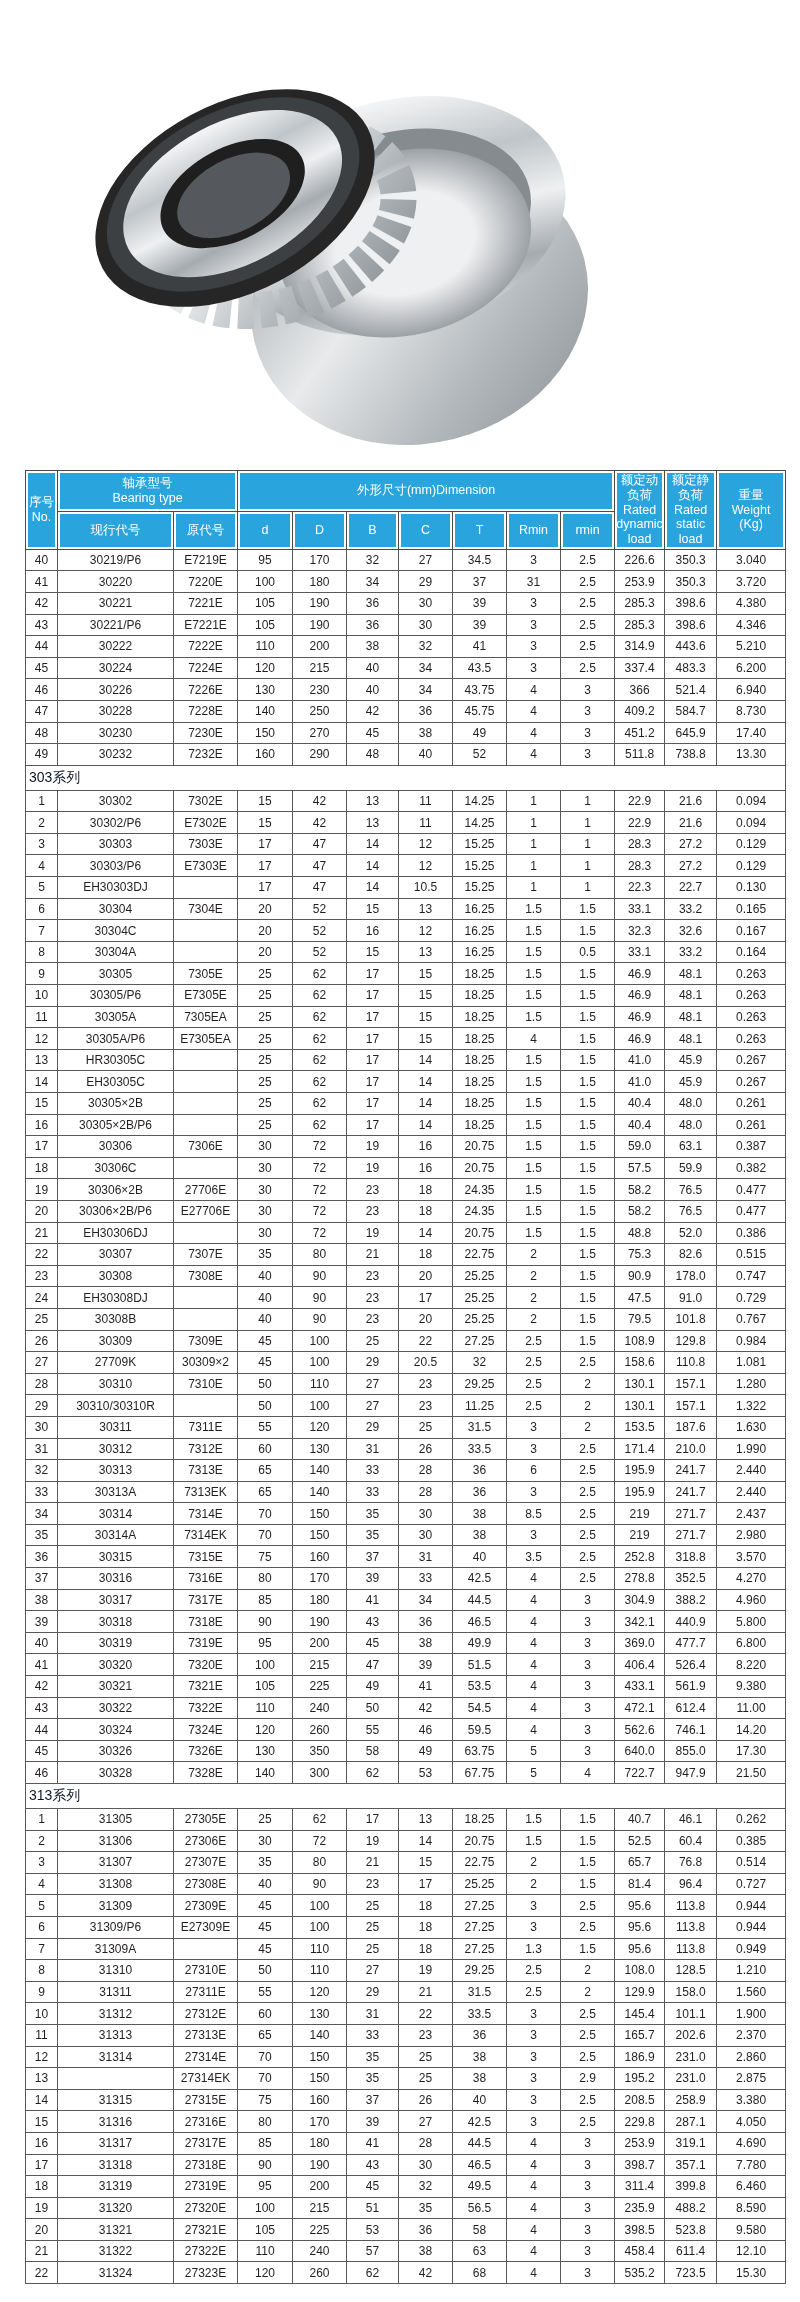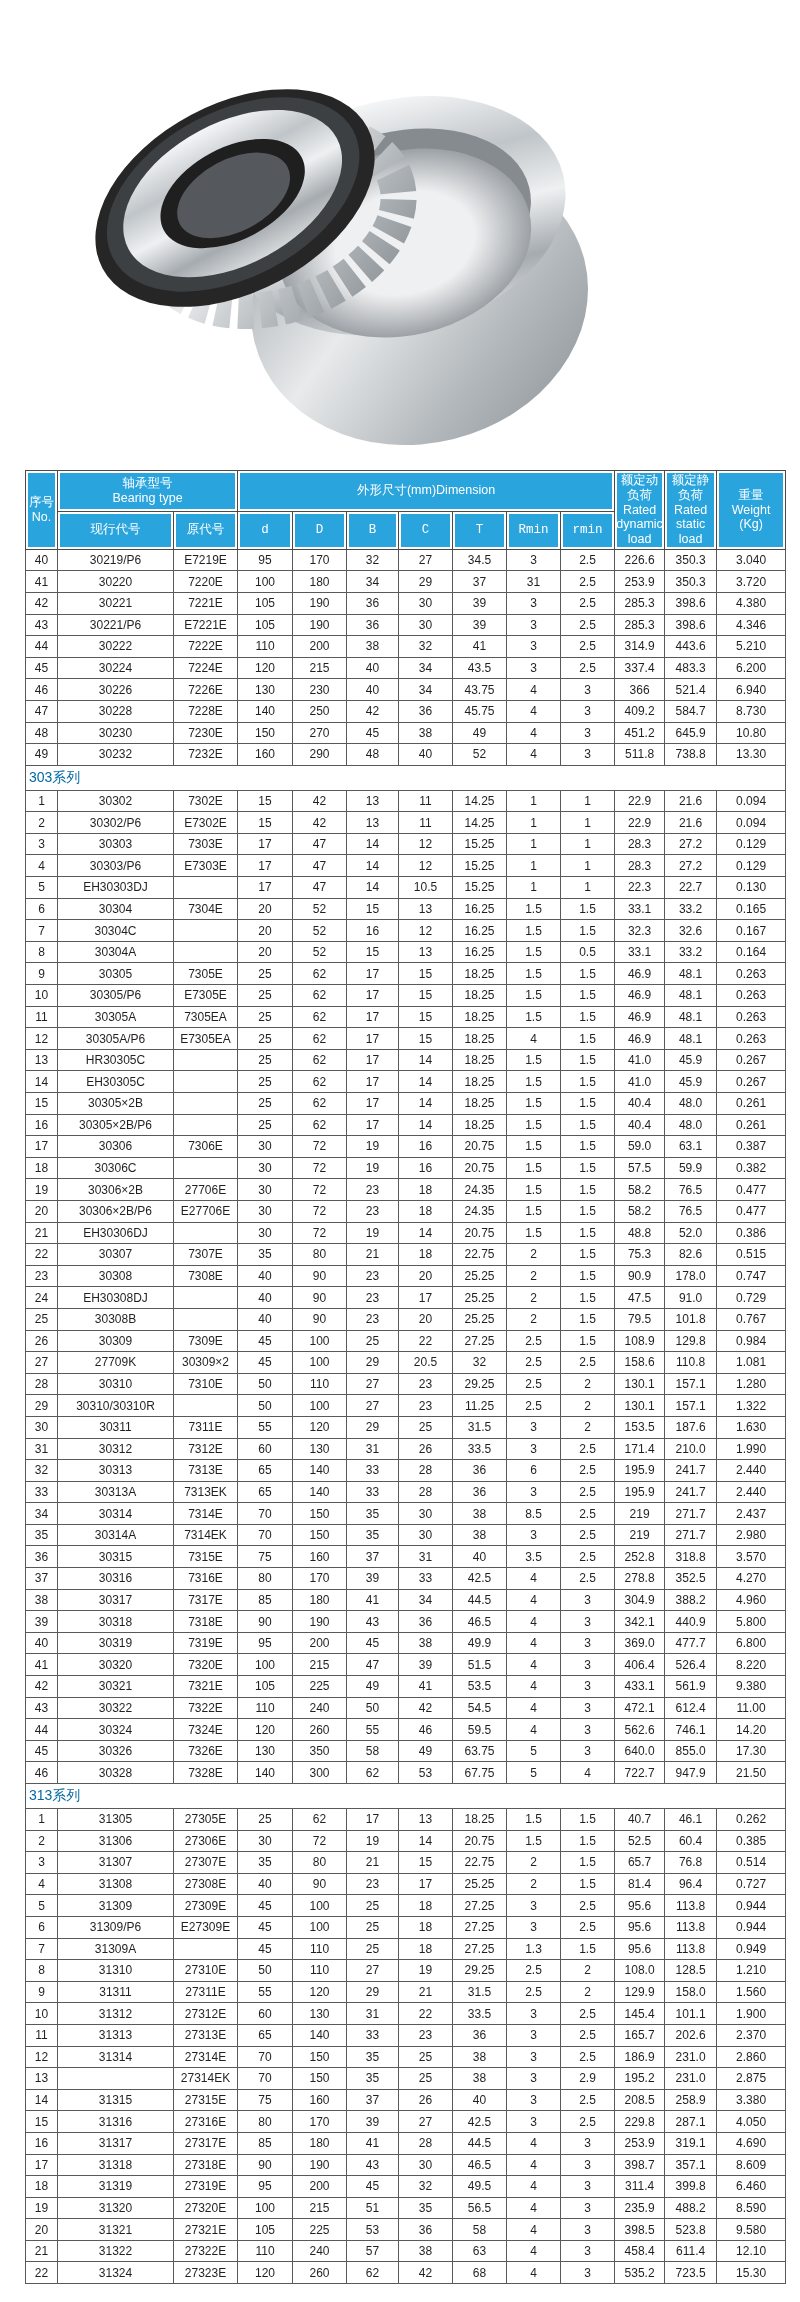--- a/index.html
+++ b/index.html
@@ -6,28 +6,28 @@
   body{width:800px;height:2302px;font-family:"Liberation Sans",sans-serif;position:relative;}
   .photo-area{position:absolute;top:18px;left:75px;width:560px;height:440px;}
   .catalog-table{position:absolute;top:470px;left:25px;width:760px;border-collapse:collapse;table-layout:fixed;}
   .catalog-table thead th{
     background:#29a4dd;color:#ffffff;font-weight:normal;
     font-size:12.5px;line-height:1.18;text-align:center;vertical-align:middle;
     border:1px solid #4a4a4a;box-shadow:inset 0 0 0 2px #ffffff;
     white-space:pre-line;padding:2px 0;
   }
   .catalog-table tr.h1 th{height:30px;}
-  .catalog-table tr.h2 th{height:28px;font-family:Liberation Mono, monospace;}
+  .catalog-table tr.h2 th{height:28px;}
   .catalog-table td{
     border:1px solid #58595b;color:#231f20;font-size:12px;
     text-align:center;vertical-align:middle;padding:0;height:20.6px;
     overflow:hidden;white-space:nowrap;
   }
   .catalog-table td.section-label{
-    color:#0369a1;text-align:left;font-size:14px;padding:2px 2px 2px 3px;height:20px;margin-top:40px;
+    color:#0f172a;text-align:left;font-size:14px;padding:2px 2px 2px 3px;height:20px;margin-top:40px;
   }
   svg{display:block;}
 </style>
 </head>
 <body>
 
 <div class="photo-area">
   <svg width="560" height="440" viewBox="0 0 560 440" aria-hidden="true">
     <defs>
       <linearGradient id="mA" x1="0" y1="0" x2="0" y2="1">
@@ -245,21 +245,21 @@
         <td>7230E</td>
         <td>150</td>
         <td>270</td>
         <td>45</td>
         <td>38</td>
         <td>49</td>
         <td>4</td>
         <td>3</td>
         <td>451.2</td>
         <td>645.9</td>
-        <td>10.80</td>
+        <td>17.40</td>
       </tr>
       <tr>
         <td>49</td>
         <td>30232</td>
         <td>7232E</td>
         <td>160</td>
         <td>290</td>
         <td>48</td>
         <td>40</td>
         <td>52</td>
@@ -1211,21 +1211,21 @@
         <td>27318E</td>
         <td>90</td>
         <td>190</td>
         <td>43</td>
         <td>30</td>
         <td>46.5</td>
         <td>4</td>
         <td>3</td>
         <td>398.7</td>
         <td>357.1</td>
-        <td>8.609</td>
+        <td>7.780</td>
       </tr>
       <tr>
         <td>18</td>
         <td>31319</td>
         <td>27319E</td>
         <td>95</td>
         <td>200</td>
         <td>45</td>
         <td>32</td>
         <td>49.5</td>

